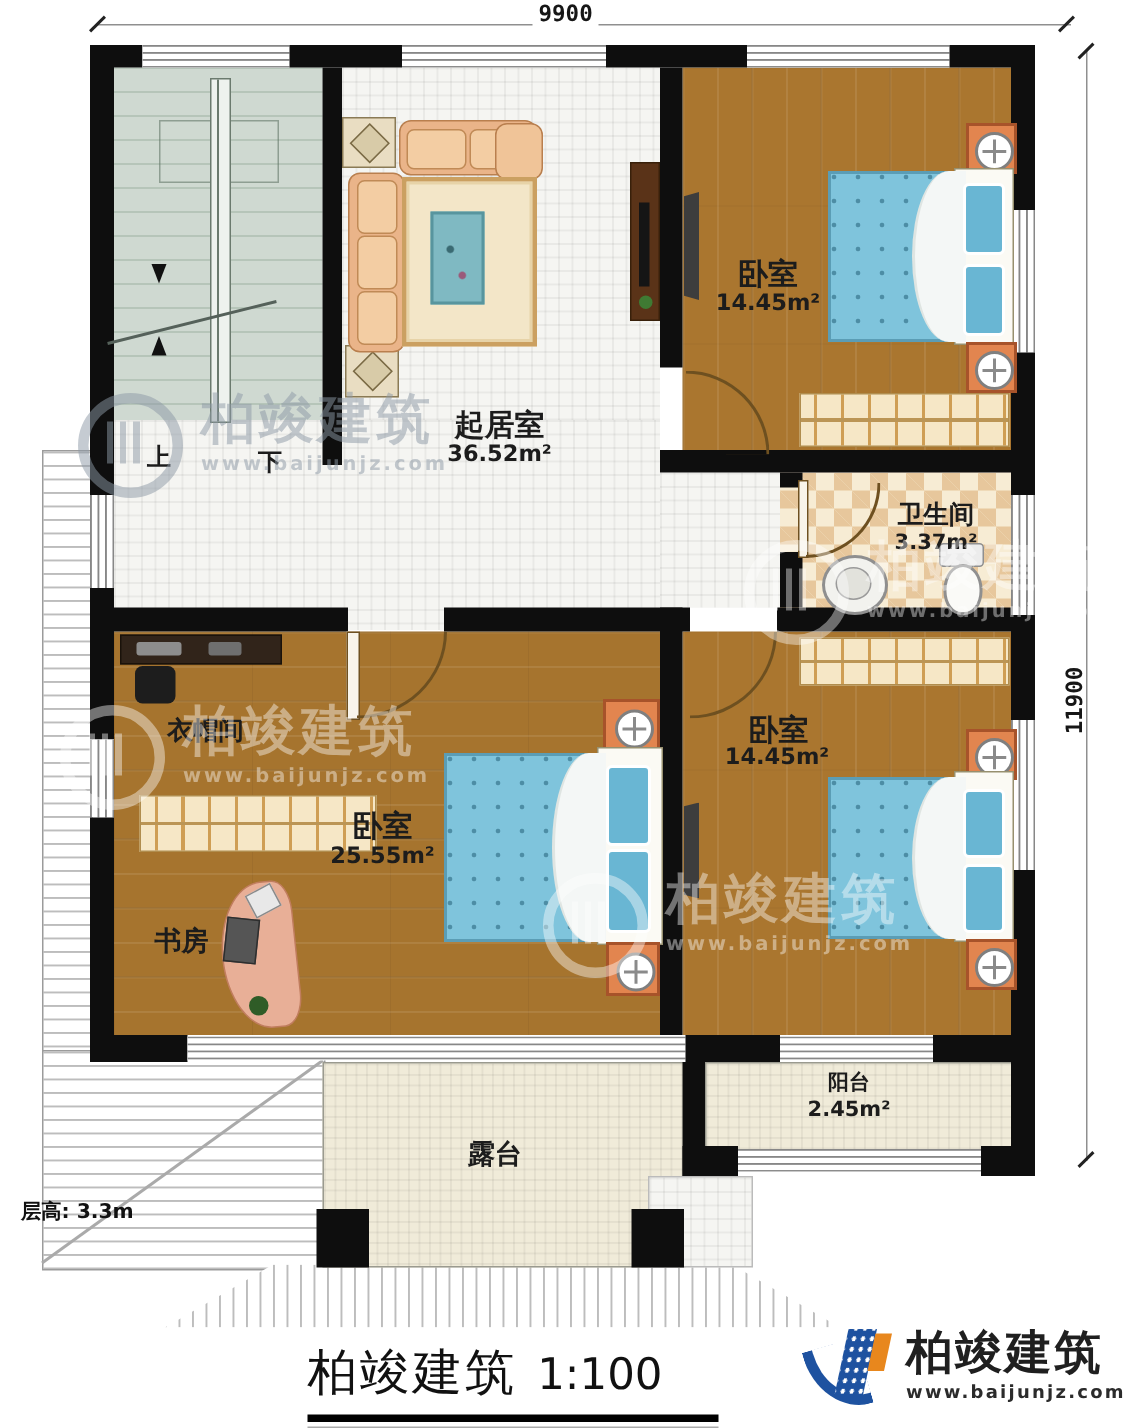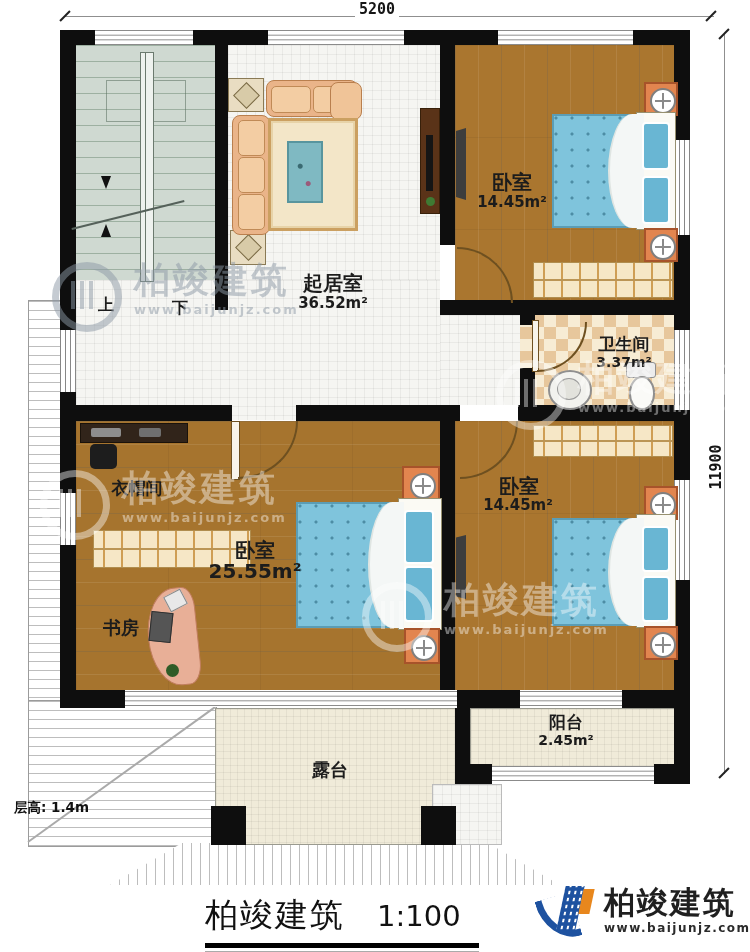--- a/index.html
+++ b/index.html
@@ -240,30 +240,30 @@
   <div class="lbl" style="left:333px;top:283px;font-size:20px;">起居室</div>
   <div class="lbl" style="left:333px;top:303px;font-size:15px;">36.52m²</div>
   <div class="lbl" style="left:512px;top:182px;font-size:20px;">卧室</div>
   <div class="lbl" style="left:512px;top:202px;font-size:15px;">14.45m²</div>
   <div class="lbl" style="left:624px;top:344px;font-size:17px;">卫生间</div>
   <div class="lbl" style="left:624px;top:362px;font-size:14px;">3.37m²</div>
   <div class="lbl" style="left:519px;top:486px;font-size:20px;">卧室</div>
   <div class="lbl" style="left:518px;top:505px;font-size:15px;">14.45m²</div>
   <div class="lbl" style="left:137px;top:488px;font-size:17px;">衣帽间</div>
   <div class="lbl" style="left:255px;top:550px;font-size:20px;">卧室</div>
-  <div class="lbl" style="left:255px;top:571px;font-size:20px;">25.55m²</div>
+  <div class="lbl" style="left:255px;top:571px;font-size:15px;">25.55m²</div>
   <div class="lbl" style="left:121px;top:628px;font-size:18px;">书房</div>
-  <div class="lbl" style="left:566px;top:722px;font-size:17px;">阳台</div>
+  <div class="lbl" style="left:566px;top:722px;font-size:14px;">阳台</div>
   <div class="lbl" style="left:566px;top:740px;font-size:14px;">2.45m²</div>
   <div class="lbl" style="left:330px;top:770px;font-size:18px;">露台</div>
 
   <div class="dimline" style="left:64px;top:16px;width:650px;height:1px;"></div>
   <div class="tick" style="left:58px;top:15px;"></div>
   <div class="tick" style="left:704px;top:15px;"></div>
-  <div class="dim" style="left:355px;top:0px;background:#fff;padding:0 4px;">5200</div>
+  <div class="dim" style="left:355px;top:0px;background:#fff;padding:0 4px;">9900</div>
   <div class="dimline" style="left:724px;top:34px;width:1px;height:740px;"></div>
   <div class="tick" style="left:717px;top:33px;"></div>
   <div class="tick" style="left:717px;top:772px;"></div>
   <div class="dim" style="left:676px;top:458px;width:80px;text-align:center;transform:rotate(-90deg);background:transparent;">11900</div>
 
   <div class="wm" style="left:52px;top:262px;color:#8d99a6;opacity:.5;">
     <div class="ring">
         <i></i>
       </div>
     <div style="margin-left:12px;">
@@ -292,26 +292,26 @@
   <div class="wm" style="left:496px;top:360px;color:#fff;opacity:.4;">
     <div class="ring">
         <i></i>
       </div>
     <div style="margin-left:12px;">
       <div class="t1">柏竣建筑</div>
       <div class="t2">www.baijunjz.com</div>
     </div>
   </div>
 
-  <div class="abs" style="left:14px;top:799px;font-size:13.5px;font-weight:600;color:#111;">层高: 1.4m</div>
+  <div class="abs" style="left:14px;top:799px;font-size:13.5px;font-weight:600;color:#111;">层高: 3.3m</div>
 
   <div class="abs" style="left:205px;top:893px;">
     <div>
       <span style="font-size:33px;font-weight:500;color:#111;letter-spacing:2px;">柏竣建筑</span>
-      <span style="font-size:29px;font-weight:400;color:#111;margin-left:27px;">1:100</span>
+      <span style="font-size:29px;font-weight:400;color:#111;margin-left:8px;">1:100</span>
     </div>
     <div style="width:274px;height:5px;background:#000;margin-top:5px;"></div>
     <div style="width:274px;height:1px;background:#aaa;margin-top:3px;"></div>
   </div>
 
   <div class="abs" style="left:540px;top:886px;display:flex;align-items:flex-start;">
     <div style="position:relative;width:56px;height:58px;flex:none;">
       <div style="position:absolute;left:0;bottom:3px;width:30px;height:38px;border:7px solid #1e52a0;border-top:none;border-right:none;border-radius:0 0 0 95%;transform:rotate(-16deg);"></div>
       <div style="position:absolute;left:21px;top:0;width:19px;height:44px;background:#1e52a0;transform:skewX(-12deg);background-image:radial-gradient(#fff 1.3px,transparent 1.5px);background-size:6px 7px;background-position:2px 3px;"></div>
       <div style="position:absolute;left:41px;top:3px;width:11px;height:25px;background:#e8871d;transform:skewX(-12deg);"></div>

